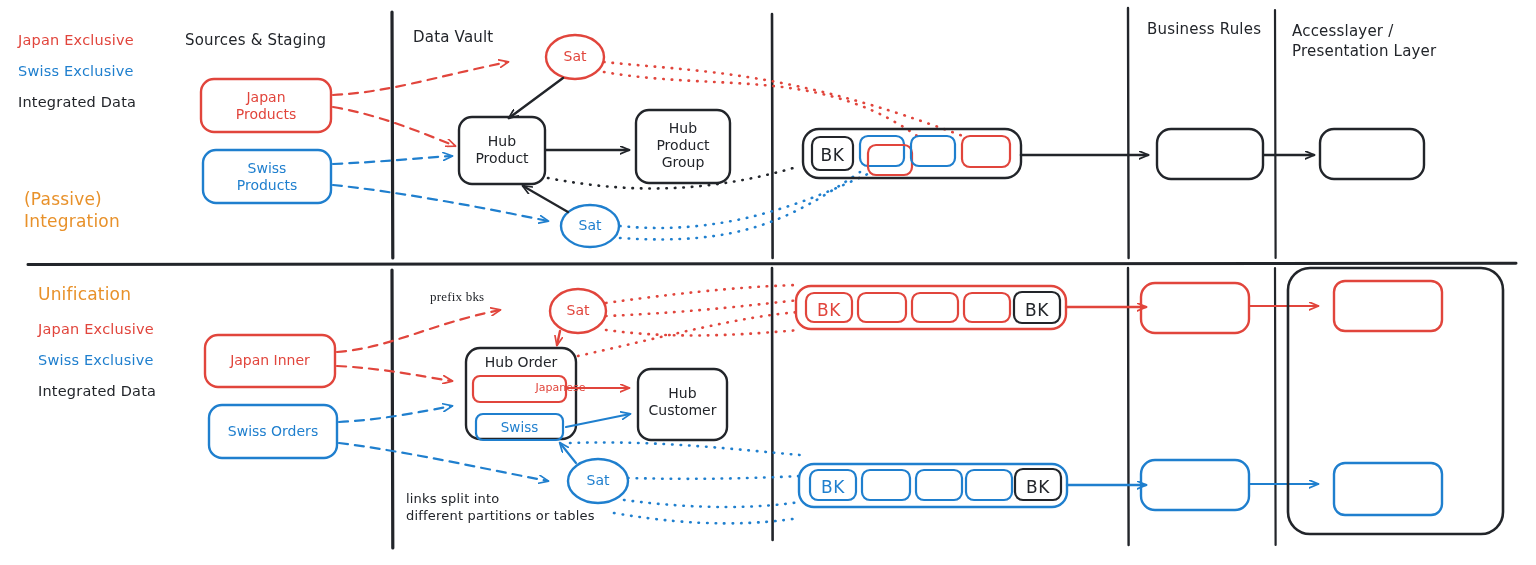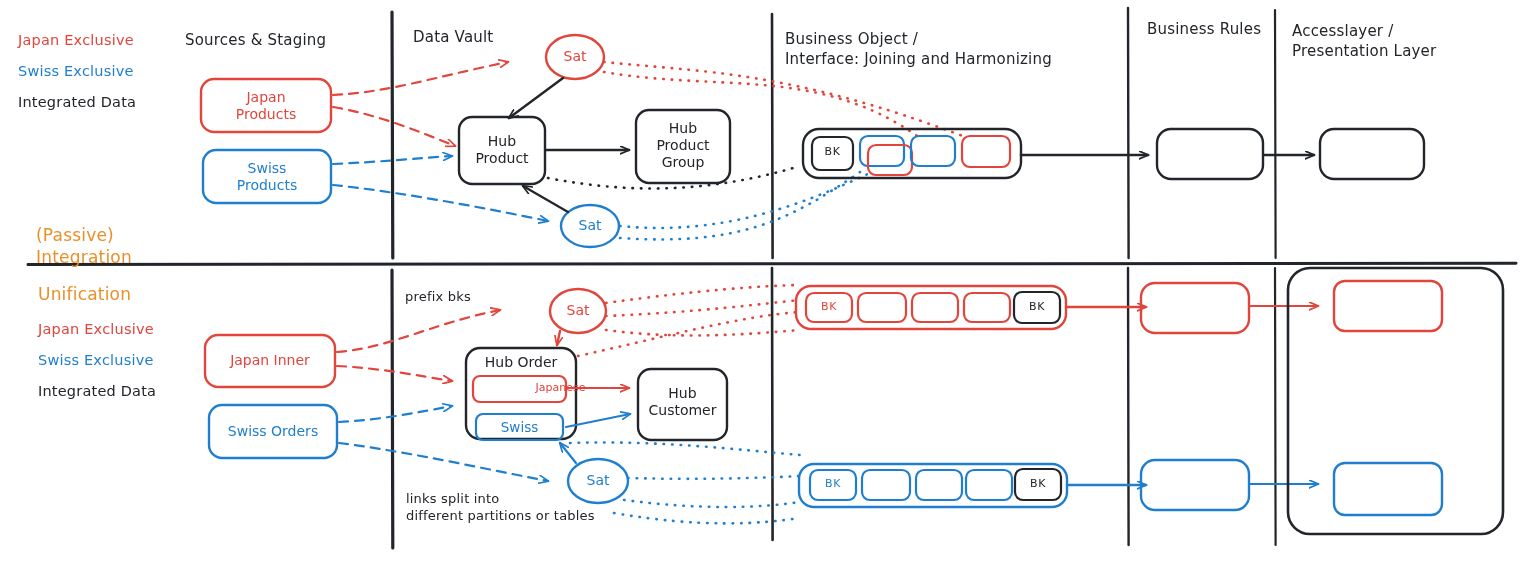--- a/index.html
+++ b/index.html
@@ -28,21 +28,21 @@
   .note{font-size:13px;color:#22252a;}
   .node-text{
     position:absolute;
     font-size:14px;
     text-align:center;
     line-height:1.2;
     white-space:pre;
     pointer-events:none;
   }
   .bk-text{
-    position:absolute;font-size:11px;text-align:center;
+    position:absolute;font-size:17px;text-align:center;
     white-space:pre;pointer-events:none;letter-spacing:.5px;
   }
   .union-text{
     position:absolute;font-size:16px;font-style:italic;color:#22252a;
     letter-spacing:1.5px;white-space:pre;pointer-events:none;
   }
   .hit{position:absolute;}
 </style>
 </head>
 <body>
@@ -191,27 +191,25 @@
     <g fill="none" stroke-linecap="round" stroke-linejoin="round">
       <rect x="1288" y="268" width="215" height="266" rx="22" stroke="#22252a" stroke-width="2.6"></rect>
       <rect x="1334" y="281" width="108" height="50" rx="11" stroke="#e1453c" stroke-width="2.4"></rect>
       <rect x="1334" y="463" width="108" height="52" rx="11" stroke="#1f7fce" stroke-width="2.4"></rect>
     </g>
   </svg>
 
   <div class="lbl legend-item red" style="left:18px;top:31px;">Japan Exclusive</div>
   <div class="lbl legend-item blue" style="left:18px;top:62px;">Swiss Exclusive</div>
   <div class="lbl legend-item black" style="left:18px;top:93px;">Integrated Data</div>
-  <div class="lbl big-orange" style="left:36px;top:188px;margin-top:36px;">(Passive)
+  <div class="lbl big-orange" style="left:24px;top:188px;">(Passive)
 Integration</div>
 
   <div class="lbl lane-title" style="left:185px;top:31px;">Sources &amp; Staging</div>
   <div class="lbl lane-title" style="left:413px;top:28px;">Data Vault</div>
-  <div class="lbl lane-title" style="left:785px;top:30px;">Business Object /
-Interface: Joining and Harmonizing</div>
   <div class="lbl lane-title" style="left:1147px;top:20px;">Business Rules</div>
   <div class="lbl lane-title" style="left:1292px;top:22px;">Accesslayer /
 Presentation Layer</div>
 
   <div class="node-text red" style="left:201px;top:89px;width:130px;">Japan
 Products</div>
   <div class="hit" style="left:201px;top:79px;width:130px;height:53px;"></div>
 
   <div class="node-text blue" style="left:203px;top:160px;width:128px;">Swiss
 Products</div>
@@ -243,21 +241,21 @@
   <div class="lbl legend-item red" style="left:38px;top:320px;">Japan Exclusive</div>
   <div class="lbl legend-item blue" style="left:38px;top:351px;">Swiss Exclusive</div>
   <div class="lbl legend-item black" style="left:38px;top:382px;">Integrated Data</div>
 
   <div class="node-text red" style="left:205px;top:352px;width:130px;">Japan Inner</div>
   <div class="hit" style="left:205px;top:335px;width:130px;height:52px;"></div>
 
   <div class="node-text blue" style="left:209px;top:423px;width:128px;">Swiss Orders</div>
   <div class="hit" style="left:209px;top:405px;width:128px;height:53px;"></div>
 
-  <div class="lbl note" style="left:405px;top:288px;">prefix bks</div>
+  <div class="lbl note" style="left:430px;top:288px;font-family:Liberation Serif, serif;">prefix bks</div>
   <div class="lbl note" style="left:406px;top:490px;">links split into
 different partitions or tables</div>
 
   <div class="node-text red" style="left:549px;top:302px;width:58px;">Sat</div>
   <div class="hit" style="left:549px;top:289px;width:58px;height:44px;"></div>
 
   <div class="node-text blue" style="left:569px;top:472px;width:58px;">Sat</div>
   <div class="hit" style="left:569px;top:459px;width:58px;height:44px;"></div>
 
   <div class="node-text black" style="left:466px;top:354px;width:110px;">Hub Order</div>

